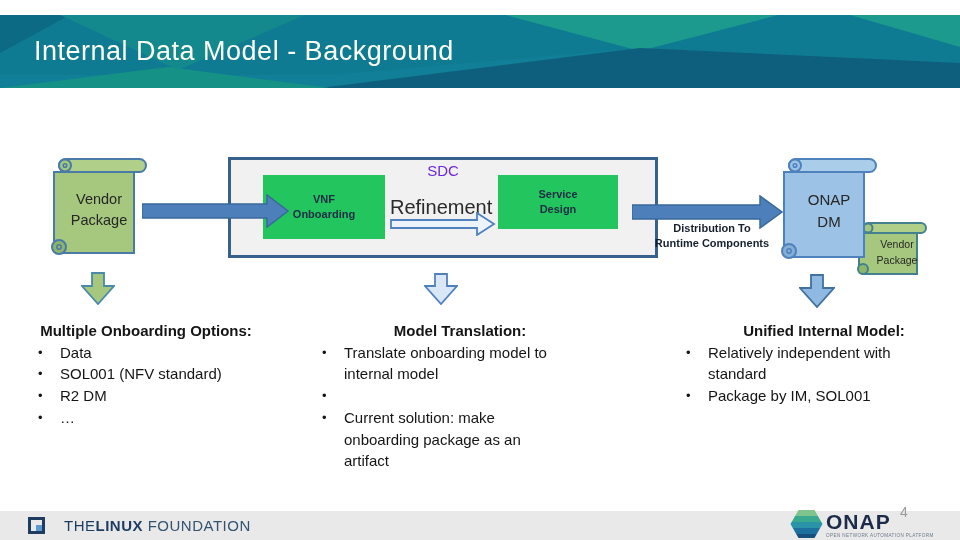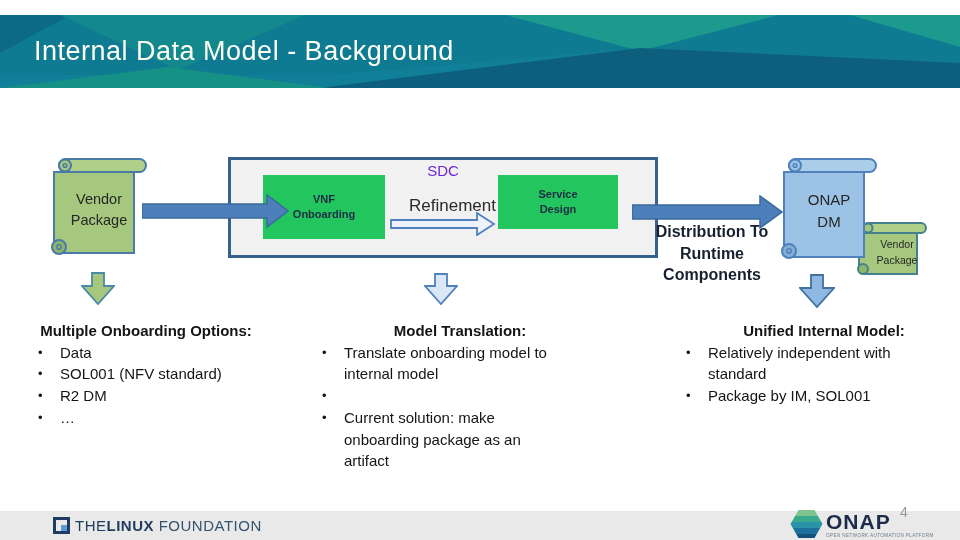--- a/index.html
+++ b/index.html
@@ -23,35 +23,35 @@
     position:absolute; left:228px; top:157px; width:430px; height:101px;
     background:#f1f1f1; border:3px solid #35618c; z-index:1;
   }
   .sdc-label { position:absolute; left:228px; width:430px; top:162px; text-align:center;
     font-size:15px; color:#6d28d9; z-index:2; }
   .inner-box {
     position:absolute; background:#22c55e; z-index:2; display:flex; align-items:center;
     justify-content:center; text-align:center; font-weight:bold; font-size:11px;
     color:#1e2b45; line-height:1.35; white-space:pre-line;
   }
-  .refinement-label { position:absolute; left:390px; top:196px; width:106px; text-align:right;
-    font-size:17px; color:#2b2b2b; z-index:3; }
+  .refinement-label { position:absolute; left:390px; top:196px; width:106px; text-align:left;
+    font-size:20px; color:#2b2b2b; z-index:3; }
   .dist-label { position:absolute; left:632px; top:221px; width:160px; text-align:center;
-    font-weight:bold; font-size:16px; color:#17202e; line-height:1.35; white-space:pre-line; z-index:4; }
+    font-weight:bold; font-size:11px; color:#17202e; line-height:1.35; white-space:pre-line; z-index:4; }
   .arrow-svg { position:absolute; z-index:5; }
   .scroll-wrap { position:absolute; }
   
   .col { position:absolute; top:320px; font-size:15px; line-height:21.7px; color:#151515; }
   .col-heading { text-align:center; font-weight:bold; }
   .col ul { list-style:none; }
   .col li { display:flex; }
   .col li .dot { flex:0 0 22px; font-size:13px; }
   
   .footer { position:absolute; left:0; top:511px; width:960px; height:29px; background:#e9e9e9; }
-  .lf-logo { position:absolute; left:28px; top:517px; display:flex; align-items:flex-end; gap:5px;margin-left:25px; }
+  .lf-logo { position:absolute; left:28px; top:517px; display:flex; align-items:flex-end; gap:19px; }
   .lf-text { font-size:15px; letter-spacing:0.5px; color:#1d3c5f; white-space:nowrap; }
   .lf-text .t-the { font-weight:400; }
   .lf-text .t-linux { font-weight:800; }
   .lf-text .t-found { font-weight:400; color:#33536f; }
   .onap-logo { position:absolute; left:790px; top:509px; display:flex; align-items:center; gap:3px; }
   .onap-word { font-size:21px; font-weight:800; color:#1c2b4a; letter-spacing:1px; line-height:1; }
   .onap-txt { display:flex; flex-direction:column; }
   .onap-tagline { font-size:4.6px; color:#6b7b8a; letter-spacing:0.4px; margin-top:1px; white-space:nowrap; }
   .page-num { position:absolute; left:900px; top:504px; font-size:14px; color:#9a9a9a; }
 </style>

